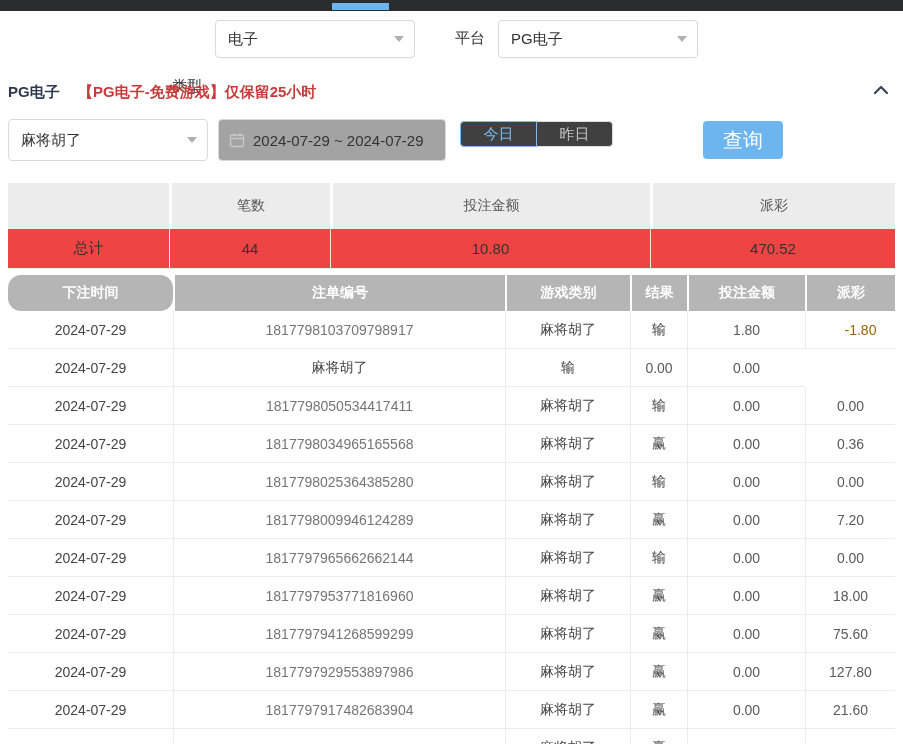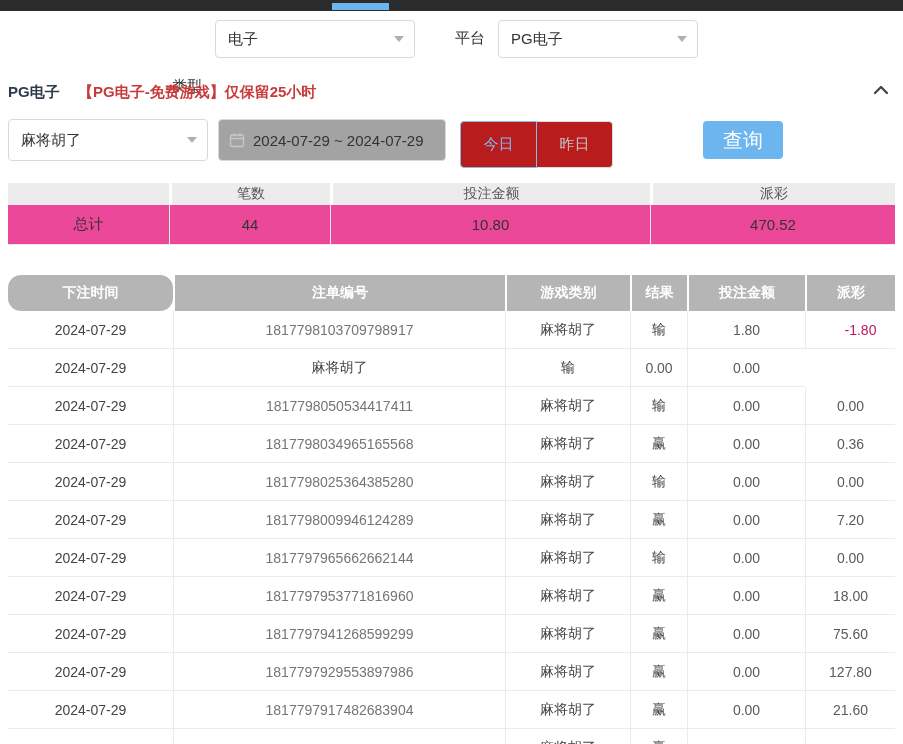--- a/index.html
+++ b/index.html
@@ -30,50 +30,50 @@
   .collapse { position:absolute; right:12px; top:8px; width:20px; height:20px; cursor:pointer; color:#3c4350; }
 
   
   .query-row { position:absolute; top:119px; left:0; width:903px; height:44px; }
   .game-select { left:8px; top:0; width:200px; height:42px; }
   .date-input { position:absolute; left:218px; top:0; width:228px; height:42px; border:1px solid #d9d9d9;
                 border-radius:4px; background:#a3a3a3; display:flex; align-items:center; padding:16px 10px; cursor:pointer; }
   .cal-icon { color:#c8c8c8; margin-right:8px; flex:0 0 auto; display:flex; }
   .date-text { font-size:15px; color:#333; white-space:nowrap; }
   .btn-group { position:absolute; left:460px; top:2px; height:38px; display:flex; }
-  .qbtn { width:77px; height:47px; background:#b91c1c; border:1px solid #dcdcdc; font-size:15px; color:#c4c4c4;
+  .qbtn { width:77px; height:26px; background:#404040; border:1px solid #dcdcdc; font-size:15px; color:#c4c4c4;
           cursor:pointer; margin-left:-1px; font-family:Liberation Sans, sans-serif; }
   .qbtn:first-child { margin-left:0; border-radius:4px 0 0 4px; }
   .qbtn:last-child { border-radius:0 4px 4px 0; }
   .qbtn.active { border:1px solid #7cbcf0; color:#7cbcf0; position:relative; z-index:2; }
   .search-btn { position:absolute; left:703px; top:2px; width:80px; height:38px; background:#6cb5ef; color:#fff;
                 border:none; border-radius:4px; font-size:20px; cursor:pointer; font-family:inherit; }
 
   
   .summary { position:absolute; top:183px; left:8px; width:887px; }
   .sum-head, .sum-row { display:grid; grid-template-columns:161px 161px 320px 245px; }
-  .sum-head > div { height:22px; background:#ececec; display:flex; align-items:center; justify-content:center;
+  .sum-head > div { height:46px; background:#ececec; display:flex; align-items:center; justify-content:center;
                     font-size:14px; color:#555; border-left:3px solid #fff; }
   .sum-head > div:first-child { border-left:none; }
-  .sum-row > div { height:40px; background:#ec4899; display:flex; align-items:center; justify-content:center;
+  .sum-row > div { height:40px; background:#ef4444; display:flex; align-items:center; justify-content:center;
                    font-size:15px; color:#333; border-left:1px solid #ebebeb; border-bottom:1px solid #ebebeb; }
   .sum-row > div:first-child { border-left:none; }
 
   
   .dtable { position:absolute; top:275px; left:8px; width:887px; }
   .thead, .trow { display:grid; grid-template-columns:165px 332px 125px 57px 118px 90px; }
   .thead > div { height:36px; background:#b5b5b5; color:#fff; font-weight:bold; font-size:14px;
                  display:flex; align-items:center; justify-content:center; border-left:2px solid #fff; }
   .thead > div:first-child { border-left:none;border-radius:13px; }
   .trow > div { height:38px; background:#fff; display:flex; align-items:center; justify-content:center;
                 font-size:14px; color:#444; border-left:1px solid #ebebeb; border-bottom:1px solid #ebebeb; }
   .trow > div:first-child { border-left:none; }
   .trow .c1 { color:#757575; }
   .trow .c4, .trow .c5 { color:#5a5a5a; }
-  .trow .neg { color:#be185d;padding-left:20px; }
+  .trow .neg { color:#a16207;padding-left:20px; }
 </style>
 </head>
 <body>
 
 <div class="page">
 
   <div class="topbar">
     <div class="tab-indicator"></div>
   </div>
 

